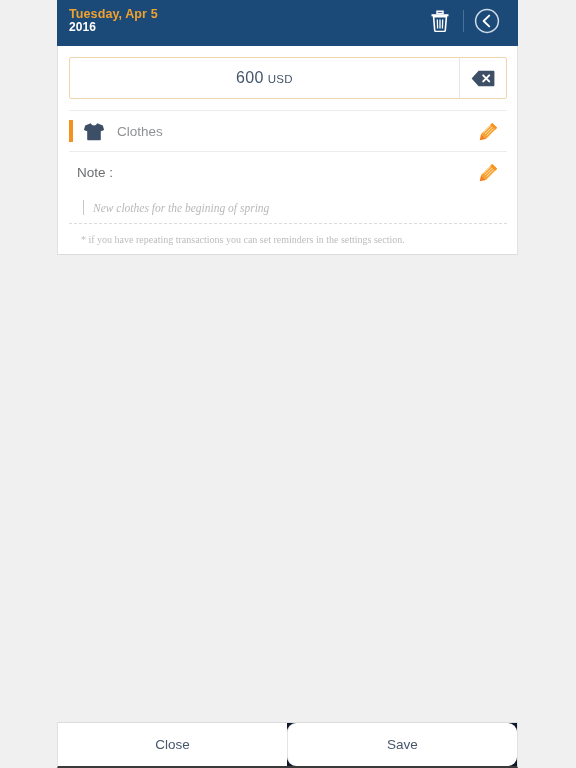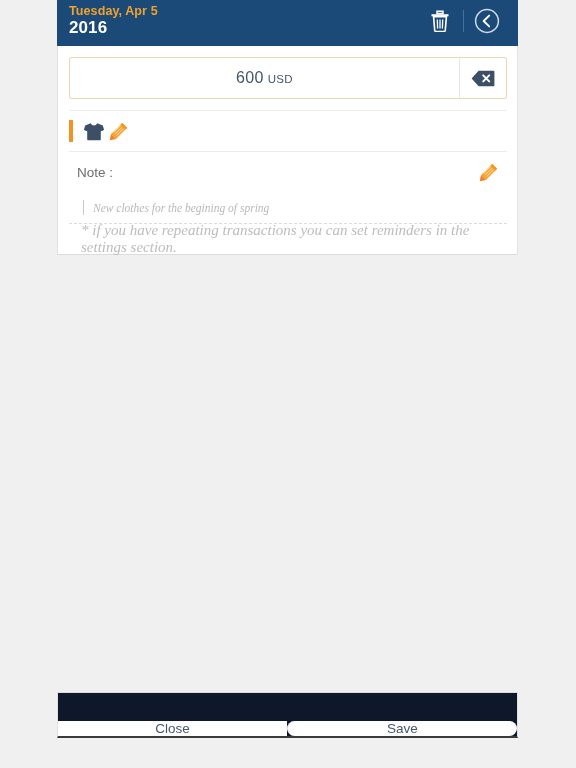--- a/index.html
+++ b/index.html
@@ -40,21 +40,21 @@
   .header-date {
     color: #f2a22c;
     font-size: 12.5px;
     font-weight: bold;
     letter-spacing: 0.1px;
     white-space: nowrap;
   }
 
   .header-year {
     color: #ffffff;
-    font-size: 17px;
+    font-size: 12px;
     font-weight: bold;
     letter-spacing: 0.1px;
   }
 
   .header-spacer { flex: 1; }
 
   .header-actions {
     display: flex;
     align-items: center;
     gap: 0px;
@@ -222,39 +222,37 @@
 
   .hint-row {
     height: 30px;
     display: flex;
     align-items: center;
     padding-left: 12px;
   }
 
   .hint-text {
     color: #bcbcbc;
-    font-size: 15px;
-    font-style: italic;
+    font-size: 10px;
     font-family: "Liberation Serif", serif;
   }
 
   
   .footer {
     position: absolute;
     left: 57px;
-    top: 692px;
+    top: 722px;
     width: 461px;
     height: 46px;
     background: #0f172a;
     border-left: 1px solid #e2e2e2;
     border-right: 1px solid #e2e2e2;
     border-top: 1px solid #dcdcdc;
     border-bottom: 2px solid #3a3a3a;
     display: flex;
-    align-items: flex-end;
   }
 
   .footer-btn {
     flex: 1;
     display: flex;
     align-items: center;
     justify-content: center;
     color: #46566b;
     font-size: 13.5px;
     cursor: pointer;
@@ -315,20 +313,21 @@
 
   <div class="cat-row">
     <div class="cat-accent"></div>
     <div class="cat-icon">
       <svg width="22" height="19" viewBox="0 0 22 19">
         <path d="M7.8 1.2 L2.2 3.6 L0.9 8.0 L4.2 9.2 L4.2 17.6 a0.7 0.7 0 0 0 0.7 0.7 h12.2
                  a0.7 0.7 0 0 0 0.7 -0.7 L17.8 9.2 L21.1 8.0 L19.8 3.6 L14.2 1.2
                  a3.4 3.4 0 0 1 -6.4 0 Z" fill="#3c4f66"></path>
       </svg>
     </div>
+    <span class="cat-label">Clothes</span>
     <div class="pencil-btn">
       <svg width="19" height="19" viewBox="0 0 19 19">
         <path d="M13.2 0.9 L18.1 5.8 L7.0 16.9 L2.1 12.0 Z" fill="#f8a22e"></path>
         <path d="M13.2 0.9 L18.1 5.8 L16.4 7.5 L11.5 2.6 Z" fill="#f7941e"></path>
         <path d="M2.1 12.0 L7.0 16.9 L0.7 18.3 Z" fill="#f57f20"></path>
         <line x1="11.6" y1="3.6" x2="4.6" y2="10.6" stroke="#ffffff" stroke-width="0.9" opacity="0.75"></line>
         <line x1="13.1" y1="5.1" x2="6.1" y2="12.1" stroke="#ffffff" stroke-width="0.9" opacity="0.75"></line>
         <line x1="14.6" y1="6.6" x2="7.6" y2="13.6" stroke="#ffffff" stroke-width="0.9" opacity="0.75"></line>
       </svg>
     </div>

